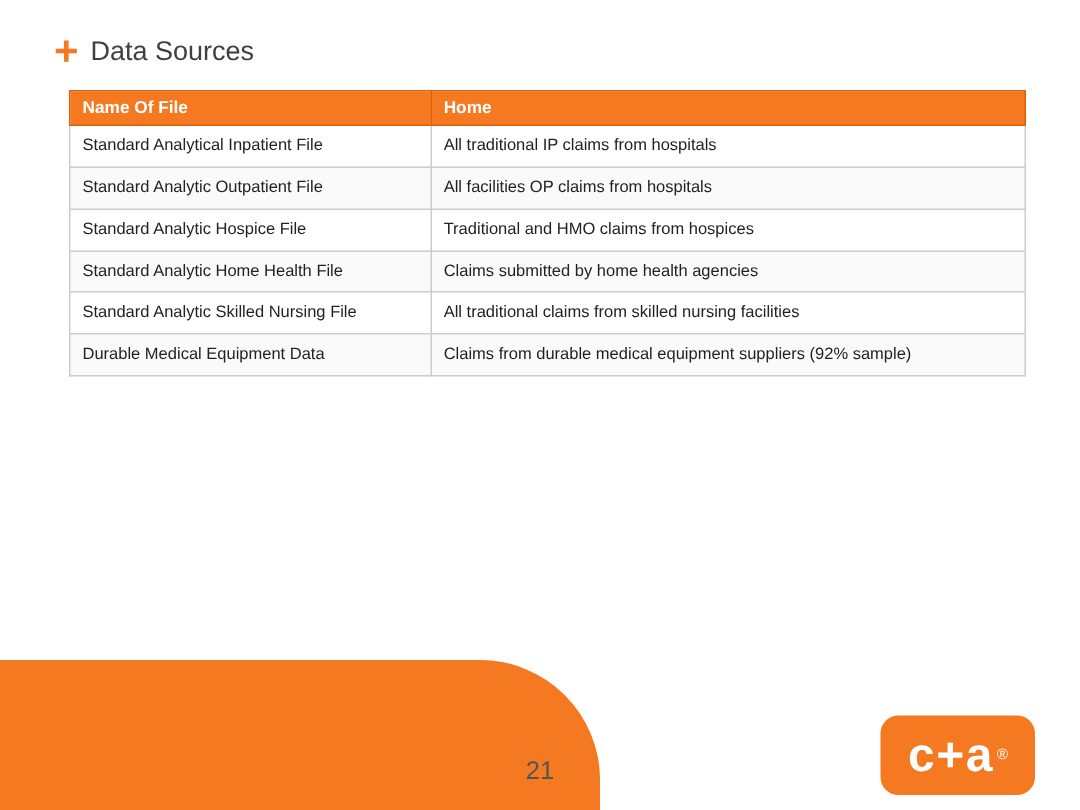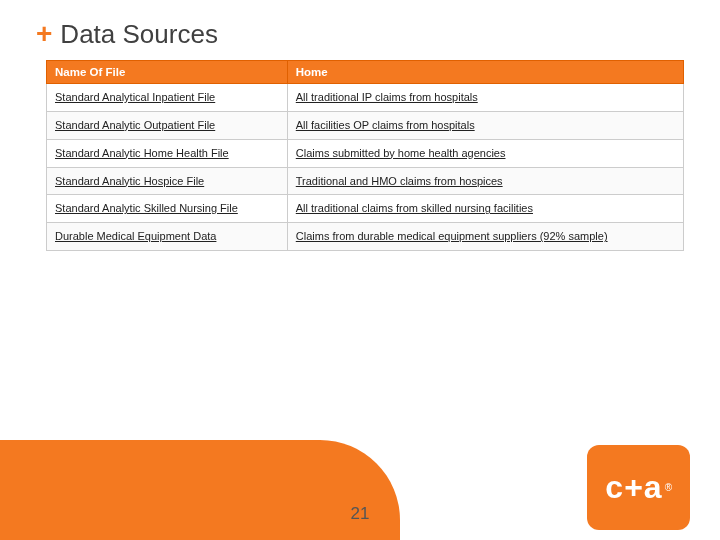--- a/index.html
+++ b/index.html
@@ -28,21 +28,21 @@
     }
 
     .plus-icon {
       font-size: 28px;
       color: #f47920;
       font-weight: bold;
       margin-right: 8px;
     }
 
     .page-title {
-      font-size: 26px;
+      font-size: 18px;
       color: #404040;
       font-weight: 400;
     }
 
     
     .table-container {
       margin: 0 36px;
       padding-left: 10px;
     }
 
@@ -61,21 +61,20 @@
       font-weight: bold;
       font-size: 11.5px;
       border: 1px solid #e06000;
     }
 
     td {
       border: 1px solid #ccc;
       padding: 6px 8px;
       vertical-align: top;
       line-height: 1.35;
-      text-decoration: underline;
     }
 
     tr:nth-child(even) td {
       background: #fafafa;
     }
 
     tr:nth-child(odd) td {
       background: #ffffff;
     }
 
@@ -110,21 +109,21 @@
       opacity: 0.6;
     }
 
     
     .logo-box {
       position: absolute;
       bottom: 10px;
       right: 30px;
       background: #f47920;
       border-radius: 12px;
-      padding: 24px 18px;
+      padding: 8px 18px;
       display: flex;
       align-items: center;
     }
 
     .logo-text {
       font-size: 32px;
       font-weight: bold;
       color: #fff;
       letter-spacing: 1px;
     }
@@ -168,26 +167,26 @@
       <tbody id="table-body">
       <tr>
             <td>Standard Analytical Inpatient File</td>
             <td>All traditional IP claims from hospitals</td>
           </tr>
           <tr>
             <td>Standard Analytic Outpatient File</td>
             <td>All facilities OP claims from hospitals</td>
           </tr>
           <tr>
+            <td>Standard Analytic Hospice File</td>
+            <td>Traditional and HMO claims from hospices</td>
+          </tr>
+          <tr>
             <td>Standard Analytic Home Health File</td>
             <td>Claims submitted by home health agencies</td>
-          </tr>
-          <tr>
-            <td>Standard Analytic Hospice File</td>
-            <td>Traditional and HMO claims from hospices</td>
           </tr>
           <tr>
             <td>Standard Analytic Skilled Nursing File</td>
             <td>All traditional claims from skilled nursing facilities</td>
           </tr>
           <tr>
             <td>Durable Medical Equipment Data</td>
             <td>Claims from durable medical equipment suppliers (92% sample)</td>
           </tr>
         </tbody>

